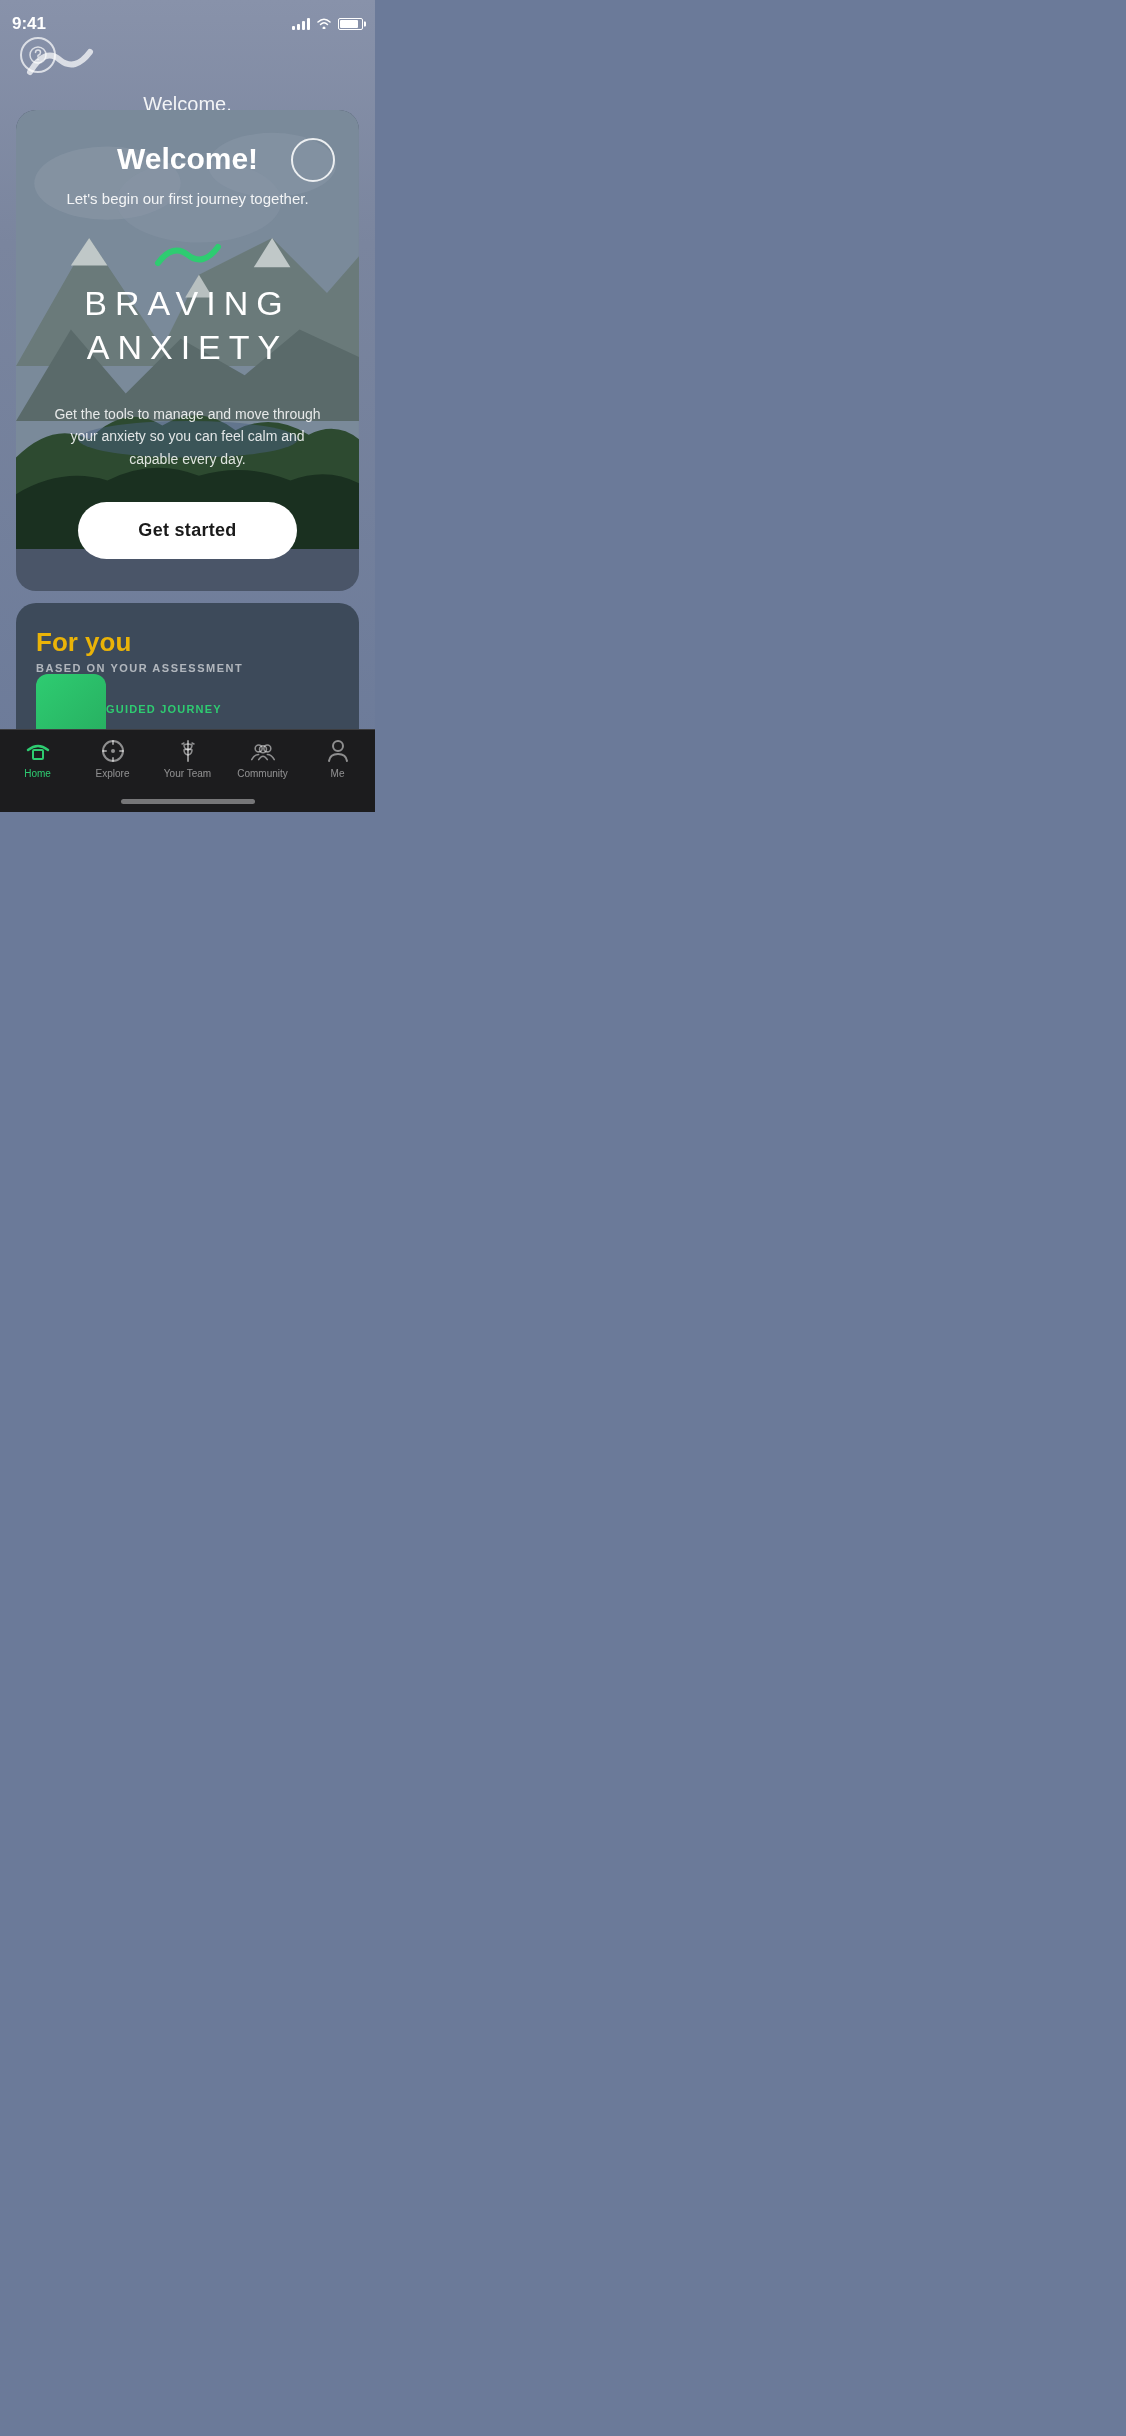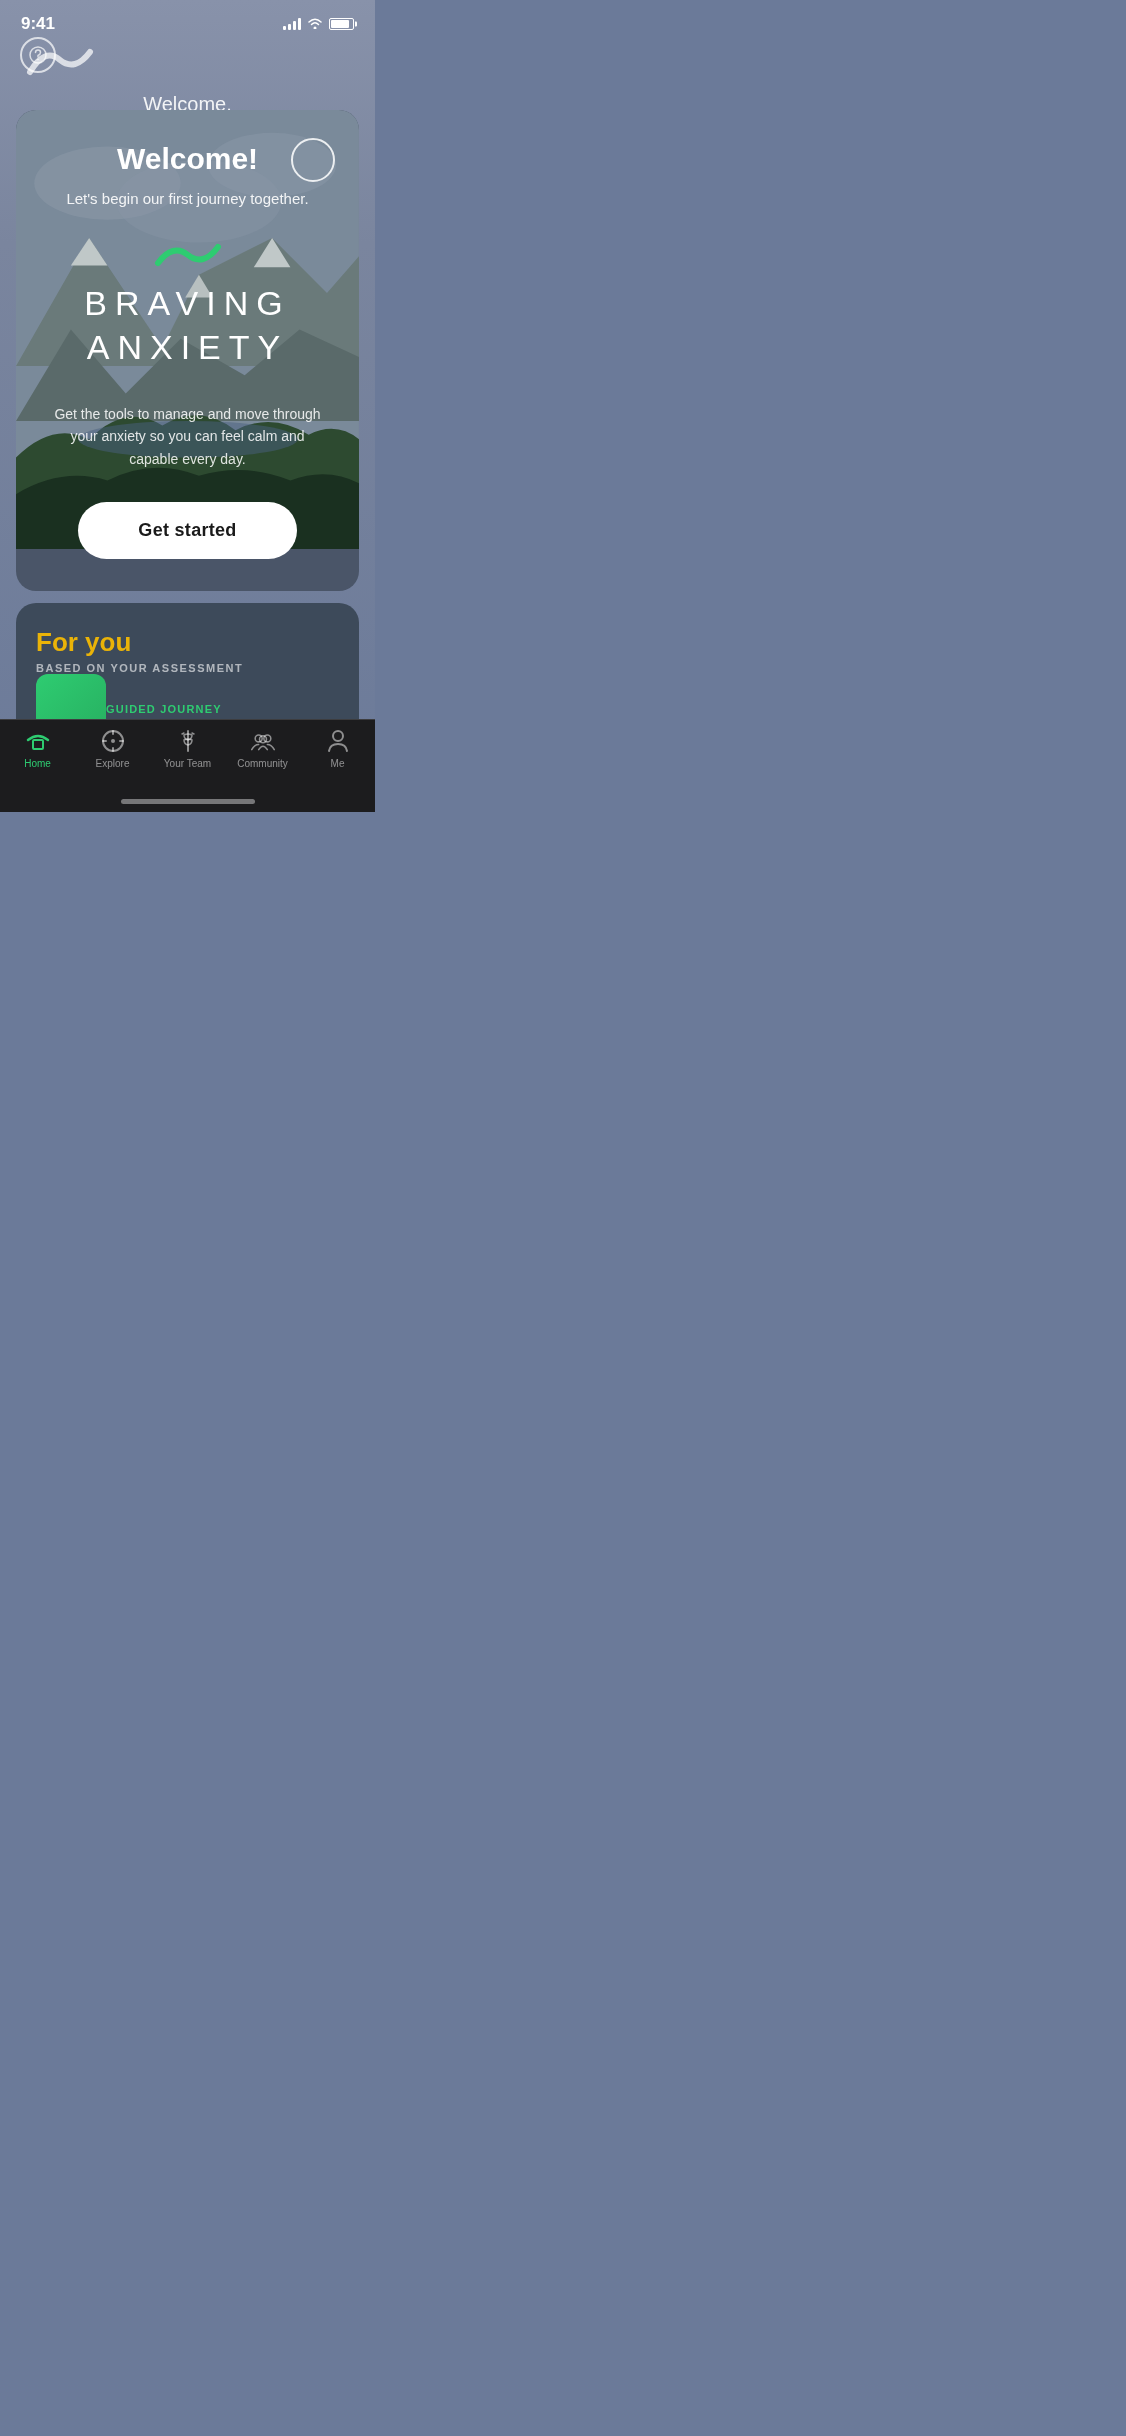--- a/index.html
+++ b/index.html
@@ -12,21 +12,21 @@
       font-family: -apple-system, BlinkMacSystemFont, 'Helvetica Neue', Arial, sans-serif;
       background: #6b7a99;
       position: relative;
     }
 
     
     .status-bar {
       display: flex;
       justify-content: space-between;
       align-items: center;
-      padding: 14px 21px 8px;
+      padding: 14px 12px 8px;
       position: relative;
       z-index: 10;
     }
 
     .status-time {
       font-size: 17px;
       font-weight: 600;
       color: white;
     }
 
@@ -290,21 +290,21 @@
       letter-spacing: 1.2px;
       text-transform: uppercase;
     }
 
     
     .tab-bar {
       position: absolute;
       bottom: 0;
       left: 0;
       right: 0;
-      height: 93px;
+      height: 83px;
       background: #1c1c1e;
       border-top: 0.5px solid rgba(255,255,255,0.15);
       display: flex;
       align-items: flex-start;
       padding-top: 8px;
       z-index: 10;
     }
 
     .tab-item {
       flex: 1;

